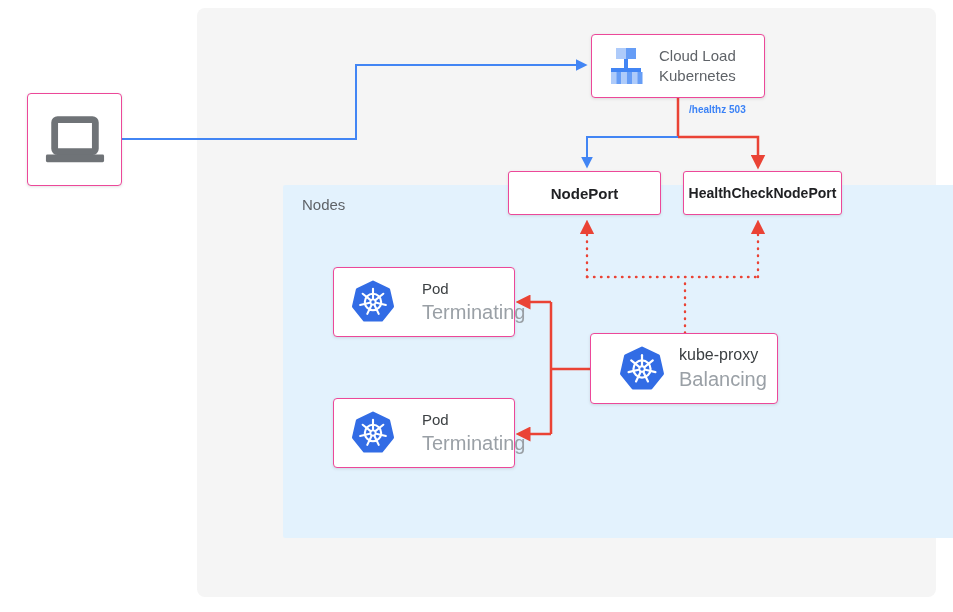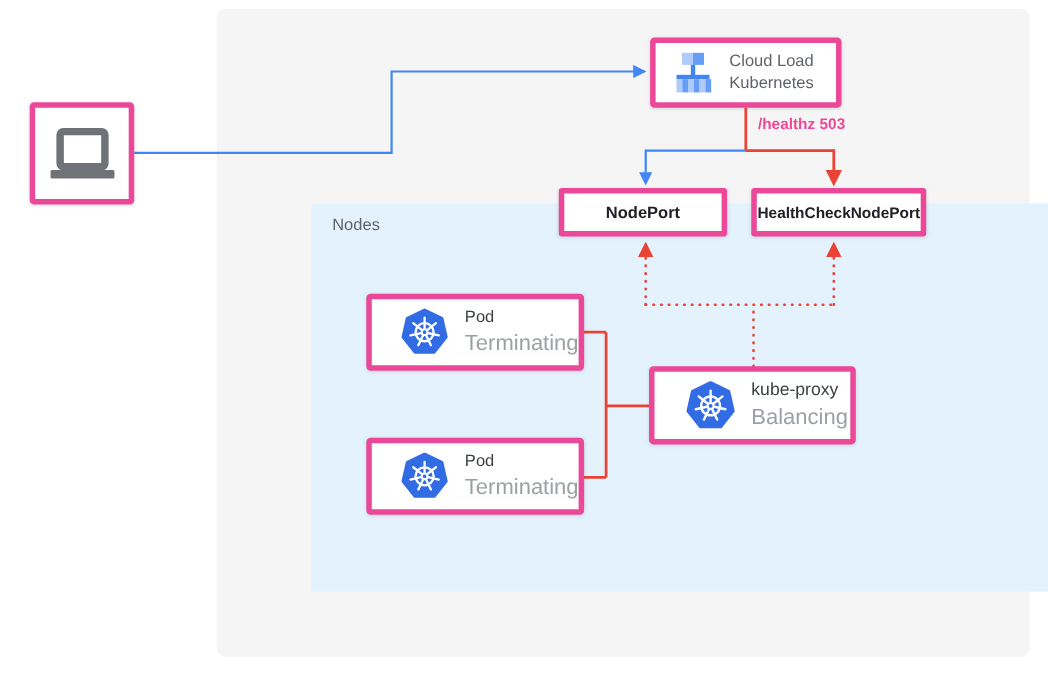--- a/index.html
+++ b/index.html
@@ -36,21 +36,21 @@
   #connectors {
     position: absolute;
     left: 0; top: 0;
     width: 953px; height: 612px;
     z-index: 5;
     pointer-events: none;
   }
   .node-box {
     position: absolute;
     background: #ffffff;
-    border: 5px solid #ec4899;
+    border: 1px solid #ec4899;
     border-radius: 4px;
     box-shadow: 0 1px 3px rgba(60,64,67,0.15);
     box-sizing: border-box;
     z-index: 10;
     display: flex;
     align-items: center;
   }
   .client-box {
     left: 27px; top: 93px;
     width: 95px; height: 93px;
@@ -82,43 +82,42 @@
   }
   .hc-nodeport-box {
     left: 683px; top: 171px;
     width: 159px; height: 44px;
     font-size: 14px;
     line-height: 1.3;
     justify-content: center;
   }
   .pod-box {
     left: 333px;
-    width: 198px; height: 70px;
+    width: 182px; height: 70px;
     padding-left: 17px;
-    gap: 15px;
-    justify-content: flex-end;
+    gap: 27px;
   }
   .pod-box.pod-1 { top: 267px; }
   .pod-box.pod-2 { top: 398px; }
   .kproxy-box {
     left: 590px; top: 333px;
     width: 188px; height: 71px;
     padding-left: 28px;
     gap: 14px;
   }
   .box-title { font-size: 15px; color: #3c4043; line-height: 1.3; }
   .kproxy-box .box-title { font-size: 16px; }
   .box-subtitle { font-size: 20px; color: #9aa0a6; line-height: 1.3; }
   .stack { display: flex; flex-direction: column; }
   .healthz-label {
     position: absolute;
     left: 689px; top: 104px;
-    font-size: 14px;
+    font-size: 10px;
     font-weight: bold;
-    color: #ec4899;
+    color: #3b82f6;
     z-index: 11;
   }
   .icon-wrap { display: flex; align-items: center; justify-content: center; }
 </style>
 </head>
 <body>
 
 <div id="canvas">
 
   <svg width="0" height="0" style="position:absolute" aria-hidden="true">

